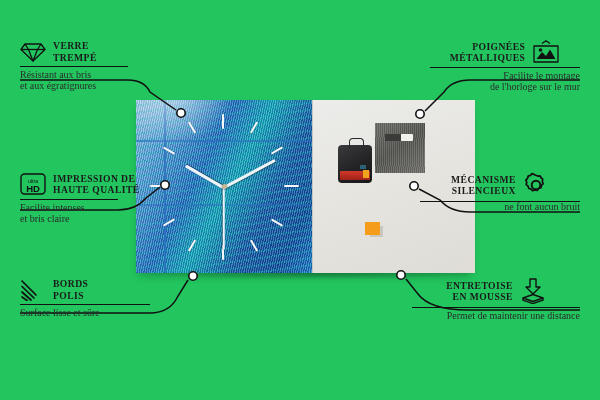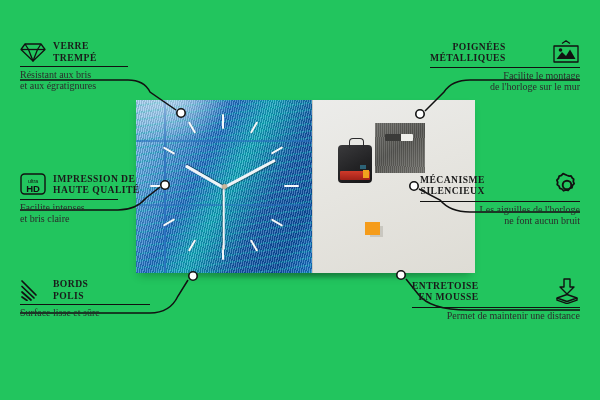--- a/index.html
+++ b/index.html
@@ -164,21 +164,21 @@
     margin-top: 3px;
   }
   .co-sub {
     font-size: 10px;
     line-height: 10.4px;
     margin-top: 3px;
     color: #2b2b2b;
     white-space: nowrap;
   }
   .left .co-head { justify-content: flex-start; }
-  .right .co-head { justify-content: space-between; }
+  .right .co-head { justify-content: center; }
   .right .co-title, .right .co-sub { text-align: right; }
 
   .icon { flex: 0 0 auto; display: block; }
 
   
   .connector { position: absolute; left: 0; top: 0; width: 600px; height: 400px; pointer-events: none; }
 
   
   .floor-shadow {
     position: absolute;
@@ -339,21 +339,20 @@
         <div class="co-title">SILENCIEUX</div>
       </div>
       <svg class="icon" width="26" height="26" viewBox="0 0 26 26">
         <g fill="none" stroke="#111" stroke-width="1.9" stroke-linejoin="round">
           <path d="M13,2.2 l2.6,0.9 1.9,-0.2 1.3,2.2 1.5,1.2 -0.4,2.5 0.9,2.4 -1.8,1.8 -0.6,2.4 -2.4,0.9 -1.6,1.9 -2.5,-0.4 -2.4,0.9 -1.7,-1.9 -2.3,-0.7 -0.8,-2.4 -1.9,-1.6 0.5,-2.5 -0.9,-2.3 1.8,-1.8 0.7,-2.4 2.4,-0.8 1.7,-1.8 z" transform="translate(0.6,1.2) scale(0.94)"></path>
           <circle cx="13" cy="13" r="4.3"></circle>
         </g>
       </svg>
     </div>
     <div class="co-rule" style="width:160px; margin-left:auto;"></div>
-    <div class="co-sub">Les aiguilles de l'horloge</div>
     <div class="co-sub" style="margin-top:0;">ne font aucun bruit</div>
   </div>
 
   <div class="callout right" style="left:412px; top:278px; width:168px;">
     <div class="co-head">
       <div>
         <div class="co-title">ENTRETOISE</div>
         <div class="co-title">EN MOUSSE</div>
       </div>
       <svg class="icon" width="26" height="26" viewBox="0 0 26 26">

